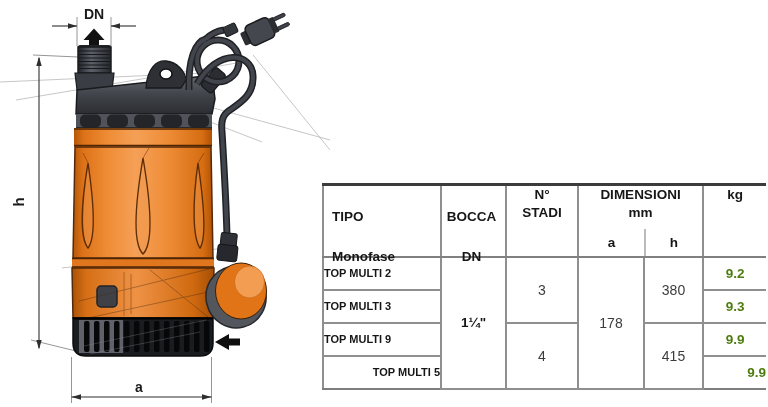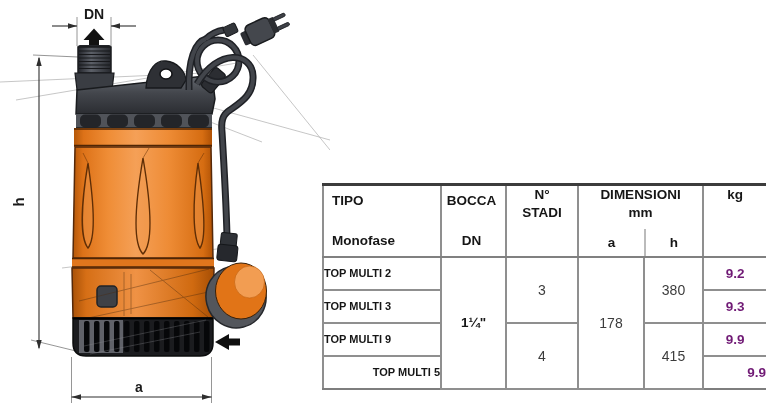--- a/index.html
+++ b/index.html
@@ -8,33 +8,33 @@
   .drawing{position:absolute;left:0;top:0;width:330px;height:407px;}
   .table-wrap{position:absolute;left:322px;top:183px;}
   table.spec{border-collapse:collapse;table-layout:fixed;width:443px;}
   table.spec th,table.spec td{border:2px solid #8f8f8f;box-sizing:border-box;padding:0;}
   table.spec th{border-top:3px solid #3c3c3c;border-bottom:2px solid #808080;height:72px;
                 font-size:13.5px;font-weight:bold;color:#161616;vertical-align:top;}
   table.spec td{height:33px;vertical-align:middle;}
   table.spec th:last-child,table.spec td:last-child{border-right:none;}
   table.spec tr.last td{border-bottom:2px solid #7e7e7e;text-align:right;}
   .stack{display:flex;flex-direction:column;justify-content:space-between;height:100%;
-         align-items:flex-start;padding:7px 8px 8px;box-sizing:border-box;}
+         align-items:flex-start;padding:7px 8px 8px;box-sizing:border-box;margin-top:16px;}
   .stack.center{align-items:center;padding-left:0;padding-right:4px;}
   .h-stadi,.h-kg{text-align:center;padding-top:7px;line-height:1.3;}
   .h-dim{position:relative;}
   .dim-top{padding-top:0;text-align:center;line-height:1.3;}
   .dim-sub{position:absolute;left:0;right:0;bottom:0;height:27px;display:flex;align-items:center;}
   .dim-sub .sub-a{width:52.8%;text-align:center;}
   .dim-sub .divider{width:2px;height:27px;background:#bbbbbb;}
   .dim-sub .sub-h{flex:1;text-align:center;}
   td.model{font-size:11px;font-weight:bold;color:#161616;text-align:left;padding-left:9px;}
   td.num{font-size:14px;font-weight:normal;color:#3c3c3c;text-align:center;}
   td.bval{font-size:13.5px;font-weight:bold;color:#161616;text-align:center;}
-  td.kgv{font-size:13.5px;font-weight:bold;color:#701a75;text-align:center;}
+  td.kgv{font-size:13.5px;font-weight:bold;color:#4d7c0f;text-align:center;}
   svg text{font-family:"Liberation Sans",sans-serif;}
 </style>
 </head>
 <body>
 
 <div class="stage">
 
   <div class="drawing">
     <svg viewBox="0 0 330 407" width="330" height="407">
       <defs>

